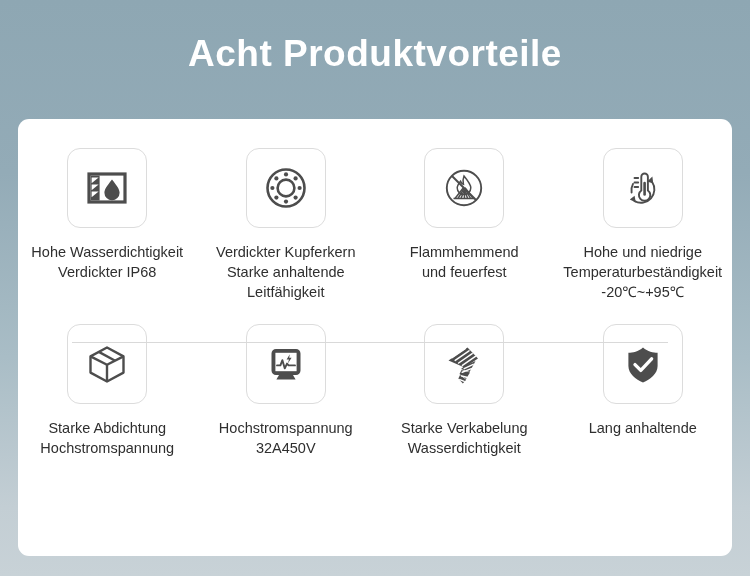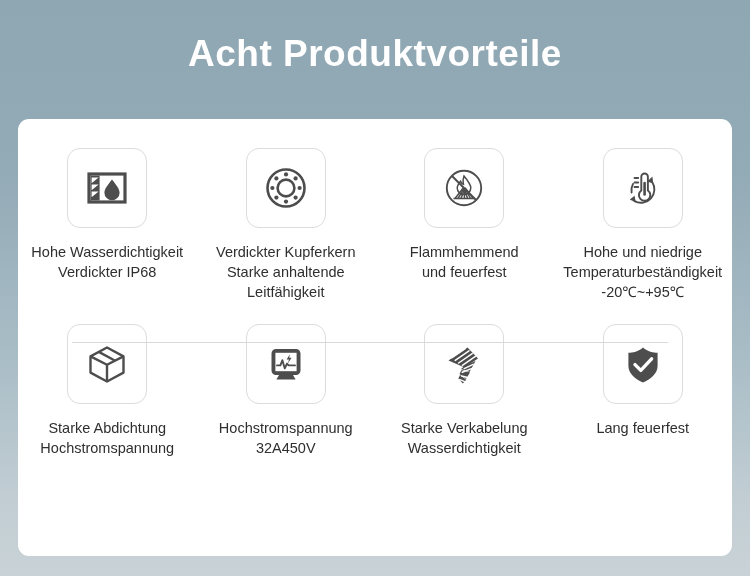--- a/index.html
+++ b/index.html
@@ -262,20 +262,20 @@
       </div>
 
       <div class="cell">
         <div class="icon-box">
           <svg width="50" height="50" viewBox="0 0 50 50" aria-hidden="true">
             <path d="M25 8.5 c4.6 4.2 10.4 5.2 14.6 5.2 l0 13.2 c0 7.8 -7.4 13.4 -14.6 16.6 c-7.2 -3.2 -14.6 -8.8 -14.6 -16.6 l0 -13.2 c4.2 0 10 -1 14.6 -5.2 z" fill="#4d4d4d"></path>
             <path d="M17 25.6 L22.8 31.4 L33.6 19.8" fill="none" stroke="#ffffff" stroke-width="3.4" stroke-linecap="round" stroke-linejoin="round"></path>
           </svg>
         </div>
         <div class="caption">
-          <span class="line">Lang feuerfest</span>
+          <span class="line">Lang anhaltende</span>
         </div>
       </div>
 
     </div>
 
   </div>
 </div>
 
 </body></html>

